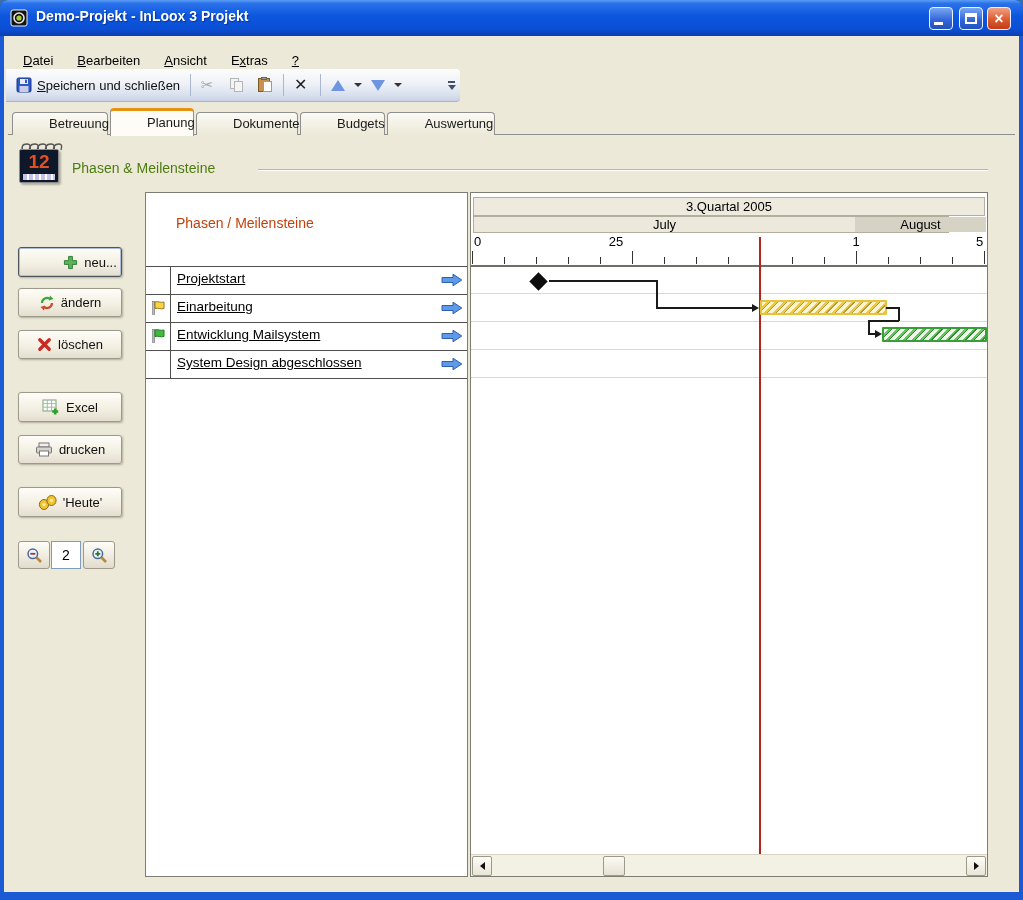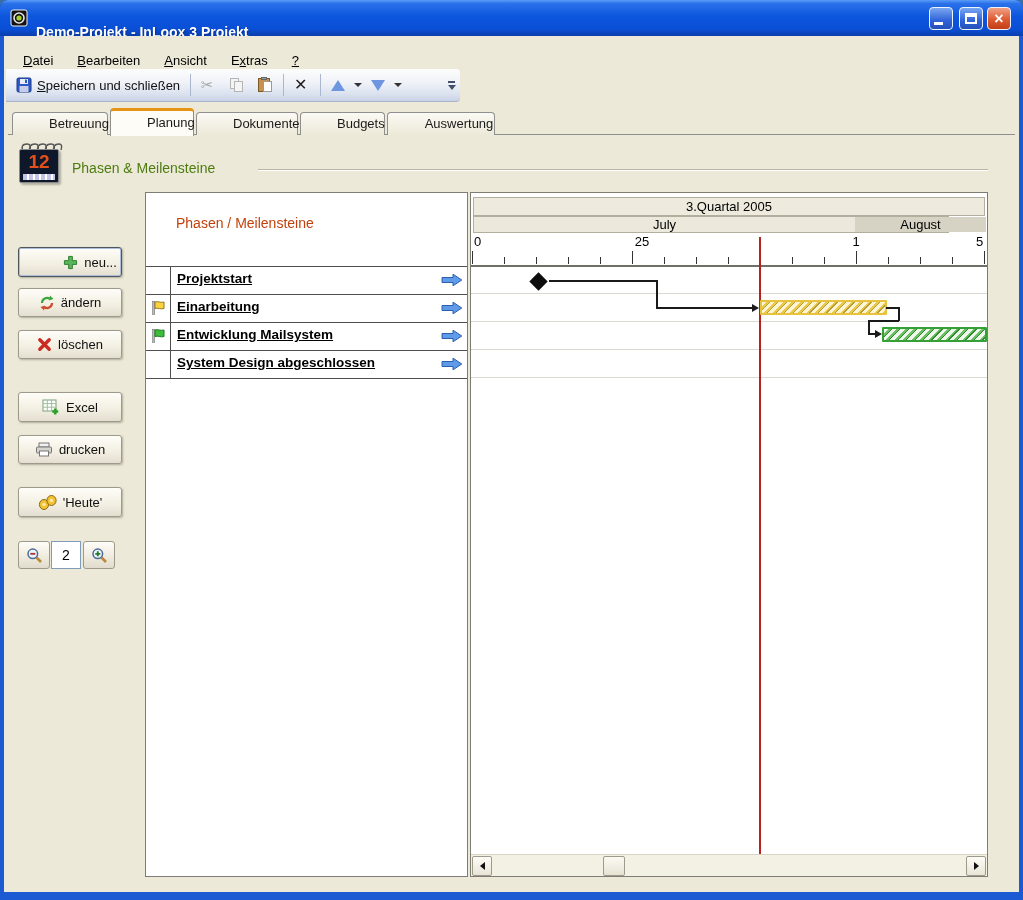--- a/index.html
+++ b/index.html
@@ -2,21 +2,21 @@
 <html><head>
 <meta charset="utf-8">
 <style>
   html,body{margin:0;padding:0;background:#3a6ea5;}
   *{box-sizing:border-box;font-family:"Liberation Sans","DejaVu Sans",sans-serif;}
   #win{position:relative;width:1023px;height:900px;background:#1c5ad4;border-radius:8px 8px 0 0;overflow:hidden;}
   
   .titlebar{position:absolute;top:0;left:0;right:0;height:36px;border-radius:8px 8px 0 0;
     background:linear-gradient(180deg,#5a9cf5 0%,#2a71ea 10%,#0c56dd 45%,#0a4fd6 80%,#0a3fae 100%);}
   .app-icon{position:absolute;left:10px;top:9px;width:18px;height:18px;}
-  .title-text{position:absolute;left:36px;top:8px;color:#fff;font-size:14px;font-weight:bold;text-shadow:1px 1px 1px #08349c;white-space:nowrap;margin-top:16px;}
+  .title-text{position:absolute;left:36px;top:8px;color:#fff;font-size:14px;font-weight:bold;text-shadow:1px 1px 1px #08349c;white-space:nowrap;}
   .winbtn{position:absolute;top:7px;width:24px;height:23px;border:1px solid #eef4ff;border-radius:4px;cursor:default;}
   .winbtn.min{right:70px;background:linear-gradient(180deg,#79a7f2,#2f63d8 60%,#2450b8);}
   .winbtn.max{right:40px;background:linear-gradient(180deg,#79a7f2,#2f63d8 60%,#2450b8);}
   .winbtn.close{right:12px;background:linear-gradient(180deg,#f1a085,#dd5b31 55%,#c33d17);}
   .glyph-min{position:absolute;left:4px;bottom:4px;width:9px;height:3px;background:#fff;}
   .glyph-max{position:absolute;left:5px;top:5px;width:12px;height:11px;border:2px solid #fff;border-top-width:4px;}
   .glyph-close{position:absolute;left:0;top:0;width:100%;height:100%;color:#fff;font-size:16px;font-weight:bold;text-align:center;line-height:21px;}
   
   .content{position:absolute;top:36px;left:4px;right:4px;bottom:8px;background:#ece9d8;}
   
@@ -63,21 +63,21 @@
     font-size:14px;text-align:center;line-height:26px;color:#000;}
   
   .panel{position:absolute;top:156px;background:#fff;border:1px solid #7e7d74;}
   .table-panel{left:141px;width:323px;height:685px;}
   .gantt-panel{left:466px;width:518px;height:685px;overflow:hidden;}
   .tbl-header{position:absolute;left:30px;top:22px;font-size:14px;color:#c2410c;}
   .hline{position:absolute;left:0;right:0;height:1px;background:#4e4e4e;}
   .vline-flag{position:absolute;left:24px;top:73px;width:1px;height:112px;background:#4e4e4e;}
   .trow{position:absolute;left:0;right:0;height:28px;}
   .trow .flag{position:absolute;left:4px;top:6px;}
-  .trow .rlabel{position:absolute;left:31px;top:5px;font-size:13.5px;color:#000;text-decoration:underline;cursor:pointer;white-space:nowrap;font-weight:bold;}
+  .trow .rlabel{position:absolute;left:31px;top:5px;font-size:13.5px;color:#000;text-decoration:underline;cursor:pointer;white-space:nowrap;}
   .trow .goto{position:absolute;left:295px;top:7px;cursor:pointer;}
   
   .g-quarter{position:absolute;left:2px;top:4px;width:512px;height:19px;background:#eeeade;border:1px solid #b3af9f;
     text-align:center;font-size:13px;color:#000;line-height:17px;}
   .g-months{position:absolute;left:2px;top:23px;width:476px;height:17px;border:1px solid #b3af9f;background:#ece8db;}
   .g-july{position:absolute;left:0;top:0;bottom:0;width:381px;text-align:center;font-size:13px;line-height:15px;color:#000;}
   .g-august{position:absolute;left:381px;top:0;bottom:0;width:131px;background:#d6d2c4;text-align:center;font-size:13px;line-height:15px;color:#000;}
   .tick-label{position:absolute;top:41px;font-size:13px;color:#000;}
   .tick-row{position:absolute;left:0;top:57px;width:516px;height:15px;}
   .tick{position:absolute;bottom:1px;width:1px;height:7px;background:#333;}
@@ -316,21 +316,21 @@
       </div>
     </div>
 
     <div class="panel gantt-panel">
       <div class="g-quarter">3.Quartal 2005</div>
       <div class="g-months">
         <div class="g-july">July</div>
         <div class="g-august">August</div>
       </div>
       <span class="tick-label" style="left:3px;">0</span>
-      <span class="tick-label" style="left:171px;transform:translateX(-50%);">25</span>
+      <span class="tick-label" style="left:145px;transform:translateX(-50%);">25</span>
       <span class="tick-label" style="left:385px;transform:translateX(-50%);">1</span>
       <span class="tick-label" style="left:505px;">5</span>
       <div class="tick-row">
           <div class="tick tick-major" style="left: 1px;"></div>
           <div class="tick" style="left: 33px;"></div>
           <div class="tick" style="left: 65px;"></div>
           <div class="tick" style="left: 97px;"></div>
           <div class="tick" style="left: 129px;"></div>
           <div class="tick tick-major" style="left: 161px;"></div>
           <div class="tick" style="left: 193px;"></div>

